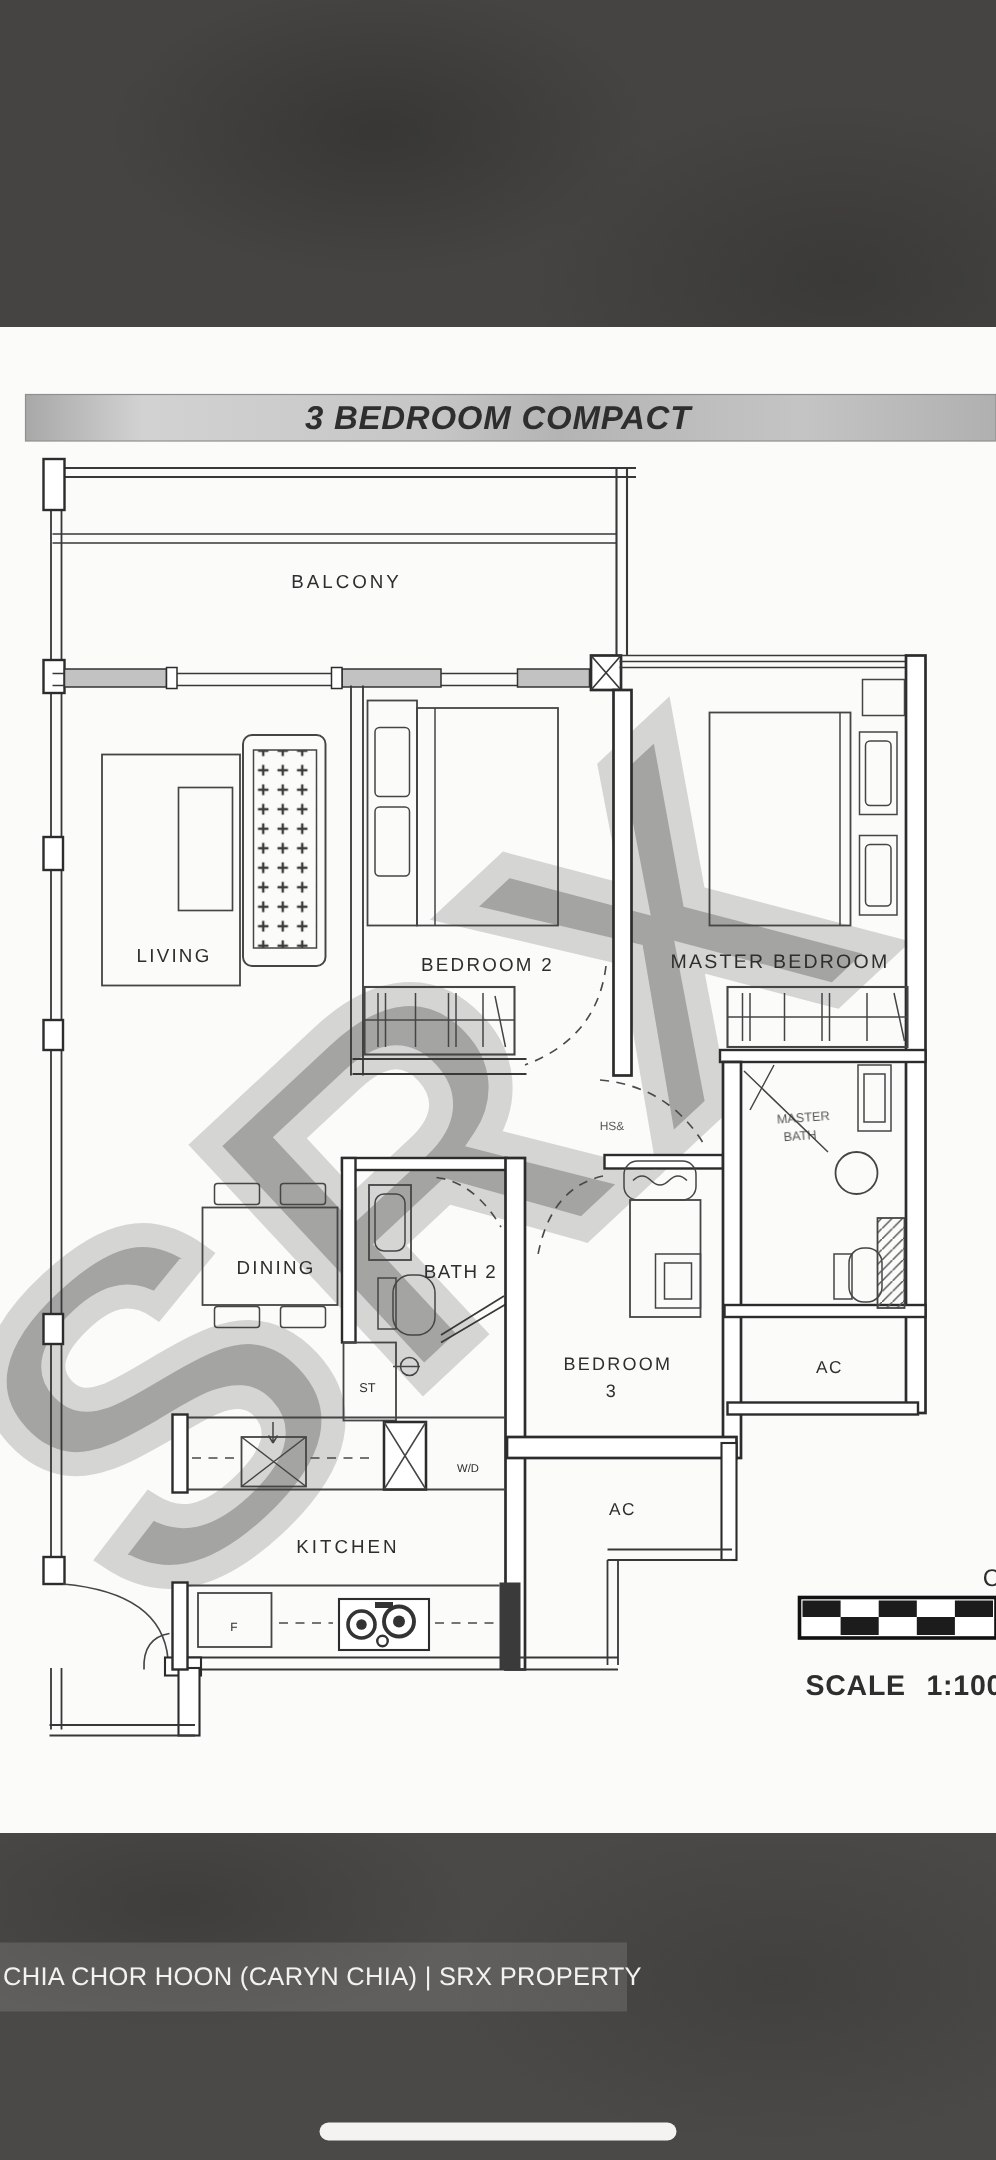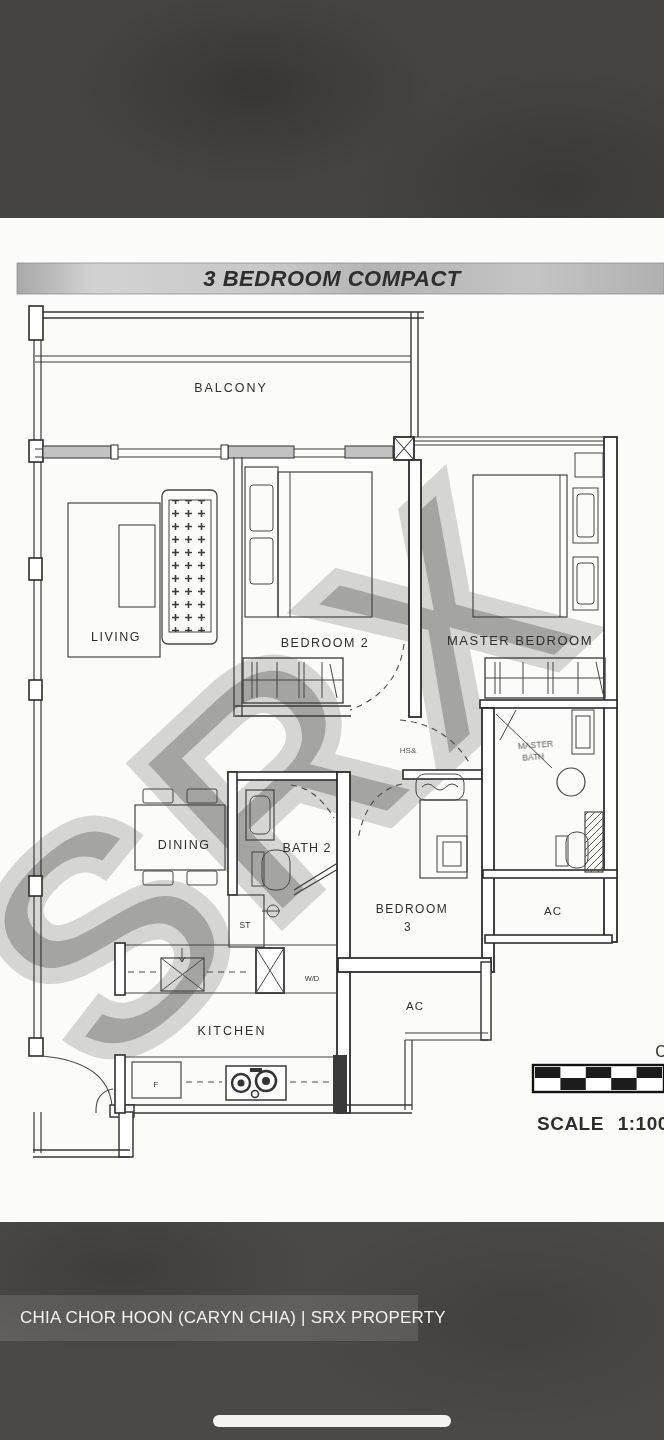--- a/index.html
+++ b/index.html
@@ -11,21 +11,21 @@
       radial-gradient(260px 140px at 38% 40%, rgba(0,0,0,.20), transparent 70%),
       radial-gradient(300px 170px at 84% 85%, rgba(0,0,0,.16), transparent 70%),
       #454443;}
   .band-bottom{top:1222px;height:218px;
     background:
       radial-gradient(280px 120px at 18% 22%, rgba(0,0,0,.16), transparent 70%),
       radial-gradient(320px 160px at 78% 45%, rgba(0,0,0,.12), transparent 70%),
       #4b4947;}
   .caption{position:absolute;left:0;top:1295px;width:418px;height:46px;
     background:rgba(255,255,255,.12);color:#f3f2f0;font-size:17px;
-    line-height:46px;padding-left:20px;box-sizing:border-box;white-space:nowrap;
+    line-height:46px;padding-left:2px;box-sizing:border-box;white-space:nowrap;
     letter-spacing:.2px;}
   .pill{position:absolute;left:213px;top:1415px;width:238px;height:12px;
     border-radius:6px;background:#f4f3f1;}
   svg.plan{position:absolute;left:0;top:218px;}
   svg.plan text{fill:#2e2e2e;font-family:"Liberation Sans",sans-serif;}
   .wall{stroke:#383838;fill:none;}
   .wallf{stroke:#2c2c2c;fill:#ffffff;}
   .furn{stroke:#454545;fill:none;}
   .dash{stroke:#4a4a4a;fill:none;stroke-dasharray:6 5;}
   .blurtxt{filter:blur(.5px);opacity:.8;}

